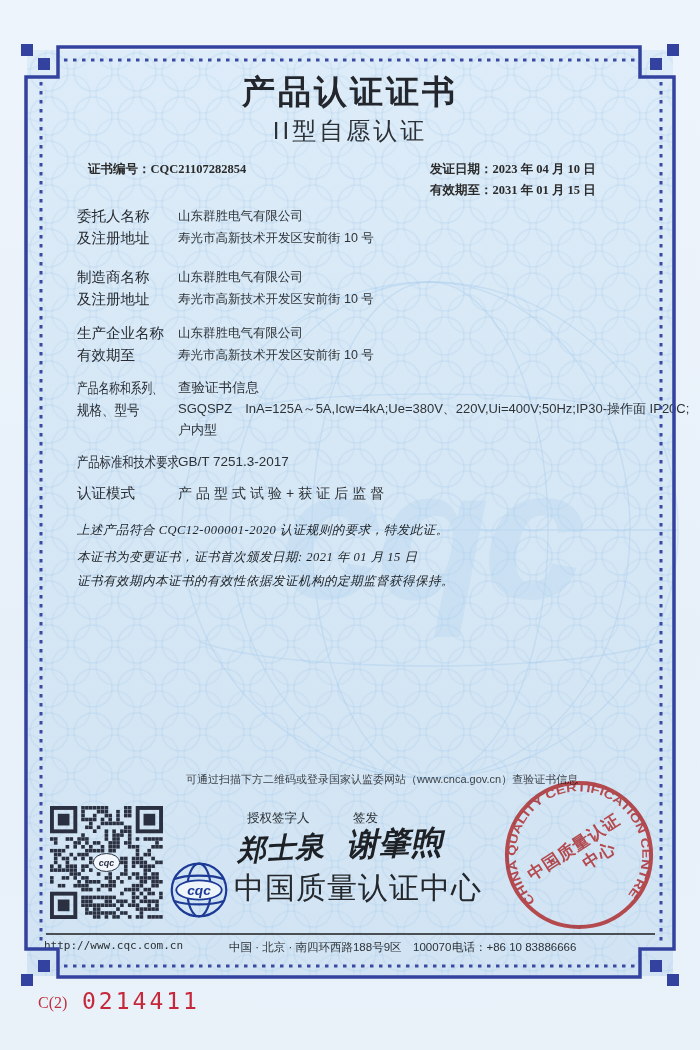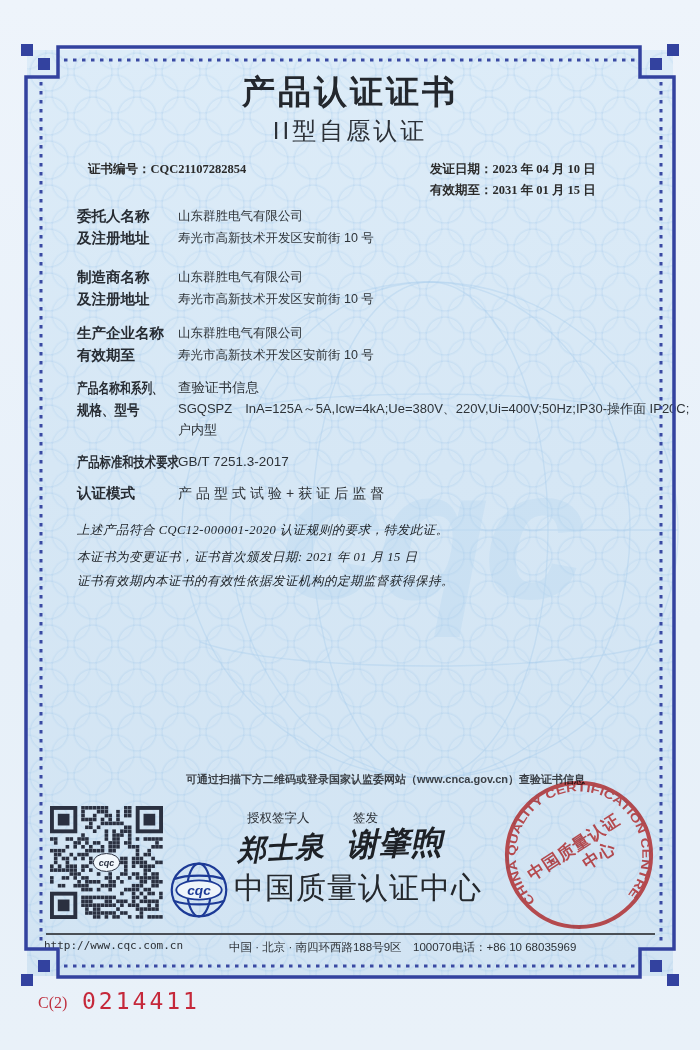--- a/index.html
+++ b/index.html
@@ -18,33 +18,33 @@
   .border-svg{position:absolute;left:0;top:0;z-index:4;pointer-events:none;}
   .watermark{position:absolute;left:168px;top:268px;z-index:1;opacity:.6;pointer-events:none;}
   .abs{position:absolute;z-index:3;}
   .title{left:0;width:700px;text-align:center;top:70px;font-size:33px;font-weight:700;
          color:#23272d;letter-spacing:3px;}
   .subtitle{left:0;width:700px;text-align:center;top:115px;font-size:24px;color:#2b3037;letter-spacing:3px;}
   .meta{font-family:"Liberation Serif",serif;font-weight:700;font-size:12.5px;color:#2b2b2b;}
   .meta-left{left:88px;top:161px;}
   .meta-right{left:430px;top:159px;line-height:21px;}
   .row{left:0;width:700px;}
-  .row .lbl{position:absolute;left:77px;width:160px;font-size:14.5px;font-weight:700;
+  .row .lbl{position:absolute;left:77px;width:160px;font-size:14.5px;font-weight:400;
             color:#272c33;line-height:22px;white-space:nowrap;}
   .row .val{position:absolute;left:178px;width:485px;font-size:12.5px;color:#2e3338;line-height:22px;}
   .row .val div{white-space:nowrap;}
   .sx74{transform:scaleX(.74);transform-origin:left center;}
   .sx78{transform:scaleX(.78);transform-origin:left center;}
   .sx86{transform:scaleX(.86);transform-origin:left center;}
   .v13 .val{font-size:13px;line-height:21px;}
   .v135 .val{font-size:13.5px;}
   .v14 .val{font-size:14px;letter-spacing:4px;}
   .statement{left:77px;font-family:"Liberation Serif",serif;font-style:italic;font-size:12.5px;
              color:#20252a;letter-spacing:.5px;white-space:nowrap;}
-  .hint{left:186px;top:772px;font-size:11px;color:#3a3f45;font-weight:bold;}
+  .hint{left:186px;top:772px;font-size:11px;color:#3a3f45;}
   .qr{left:50px;top:806px;width:113px;height:113px;}
   .sign-label{top:810px;font-size:12.5px;color:#2b3036;}
   .signature{font-family:"Liberation Serif",serif;font-style:italic;font-weight:700;color:#1d2126;}
   .sig1{left:237px;top:829px;font-size:29px;transform:rotate(-3deg);}
   .sig2{left:346px;top:822px;font-size:32px;transform:rotate(-2deg);}
   .org-name{left:234px;top:868px;font-size:30px;font-weight:500;color:#24282d;letter-spacing:1px;}
   .stamp{left:500px;top:776px;z-index:6;mix-blend-mode:multiply;opacity:.92;}
   .footer-line{left:46px;top:933px;width:609px;height:1.5px;background:#4a4f55;}
   .website{left:44px;top:939px;font-family:"DejaVu Sans Mono",monospace;font-size:11px;color:#2c3136;}
   .address{left:212px;top:940px;font-size:11.5px;color:#2c3136;margin-left:17px;}
@@ -487,21 +487,21 @@
       <path d="M9,45 C22,50 50,50 63,45"></path>
     </g>
     <ellipse cx="36" cy="33" rx="25" ry="10.5" fill="#eef5fb" stroke="#1c3a96" stroke-width="2"></ellipse>
     <text x="36" y="38.5" text-anchor="middle" font-family="Liberation Sans, sans-serif" font-weight="700" font-style="italic" font-size="15" fill="#1c3a96">cqc</text>
   </svg>
   <div class="abs org-name">中国质量认证中心</div>
 
   <div class="abs footer-line"></div>
   <div class="abs website">http://www.cqc.com.cn</div>
   <div class="abs address">中国 · 北京 · 南四环西路188号9区　100070</div>
-  <div class="abs phone">电话：+86 10 68035969</div>
+  <div class="abs phone">电话：+86 10 83886666</div>
 
   <svg class="abs stamp" width="158" height="158" viewBox="0 0 160 160">
     <circle cx="80" cy="80" r="73" fill="none" stroke="#d84343" stroke-width="4"></circle>
     <path id="stamp-arc" d="M 36,126 A 64,64 0 1 1 124,126" fill="none"></path>
     <text font-family="Liberation Sans, sans-serif" font-size="11.5" font-weight="700" fill="#d84343">
       <textPath href="#stamp-arc" textLength="297" lengthAdjust="spacingAndGlyphs">CHINA QUALITY CERTIFICATION CENTRE</textPath>
     </text>
     <g transform="rotate(-33 80 80)" fill="#d84343" font-family="Liberation Sans, sans-serif" font-weight="700">
       <text x="80" y="76" text-anchor="middle" font-size="17" letter-spacing="1">中国质量认证</text>
       <text x="97" y="97" text-anchor="middle" font-size="17" letter-spacing="1">中心</text>

